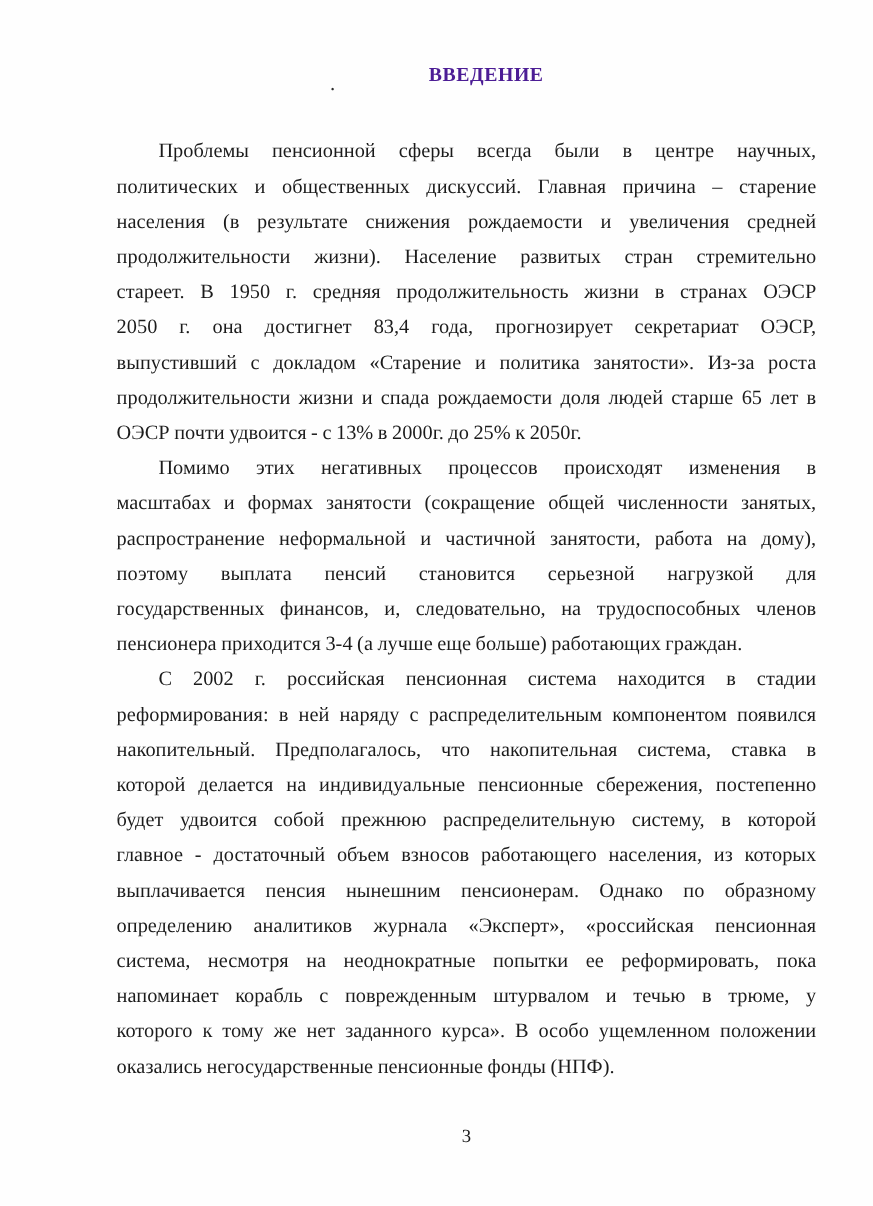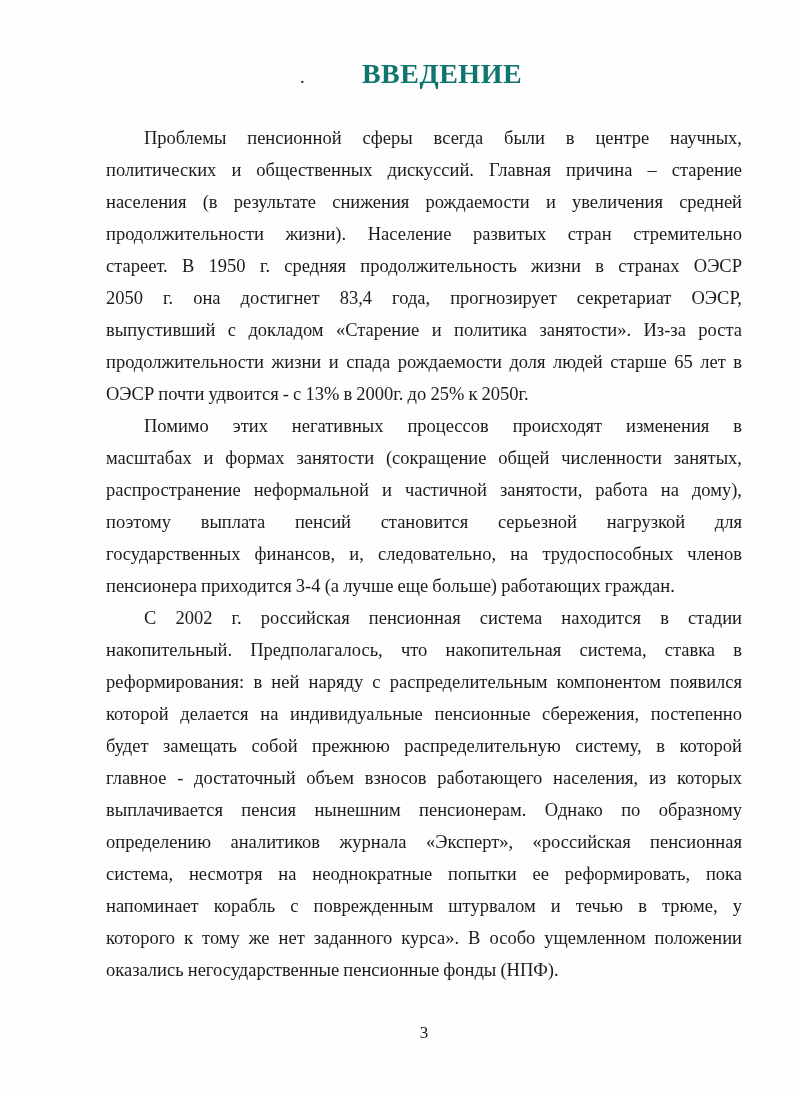--- a/index.html
+++ b/index.html
@@ -25,23 +25,23 @@
   }
   .doc-title {
     position: absolute;
     left: 106px;
     top: 58px;
     width: 636px;
     padding-left: 36px;
     box-sizing: border-box;
     text-align: center;
     font-weight: bold;
-    font-size: 28px;
+    font-size: 18px;
     letter-spacing: 0.5px;
-    color: #0f766e;
+    color: #4c1d95;
   }
   .body-text {
     position: absolute;
     left: 106px;
     top: 95px;
     width: 636px;
     margin-top: 27px;
   }
   .text-line {
     height: 32px;
@@ -89,24 +89,24 @@
       <div class="text-line">выпустивший с докладом «Старение и политика занятости». Из-за роста</div>
       <div class="text-line">продолжительности жизни и спада рождаемости доля людей старше 65 лет в</div>
       <div class="text-line last">ОЭСР почти удвоится - с 13% в 2000г. до 25% к 2050г.</div>
       <div class="text-line indent">Помимо этих негативных процессов происходят изменения в</div>
       <div class="text-line">масштабах и формах занятости (сокращение общей численности занятых,</div>
       <div class="text-line">распространение неформальной и частичной занятости, работа на дому),</div>
       <div class="text-line">поэтому выплата пенсий становится серьезной нагрузкой для</div>
       <div class="text-line">государственных финансов, и, следовательно, на трудоспособных членов</div>
       <div class="text-line last">пенсионера приходится 3-4 (а лучше еще больше) работающих граждан.</div>
       <div class="text-line indent">С 2002 г. российская пенсионная система находится в стадии</div>
+      <div class="text-line">реформирования: в ней наряду с распределительным компонентом появился</div>
       <div class="text-line">накопительный. Предполагалось, что накопительная система, ставка в</div>
-      <div class="text-line">реформирования: в ней наряду с распределительным компонентом появился</div>
       <div class="text-line">которой делается на индивидуальные пенсионные сбережения, постепенно</div>
-      <div class="text-line">будет замещать собой прежнюю распределительную систему, в которой</div>
+      <div class="text-line">будет удвоится собой прежнюю распределительную систему, в которой</div>
       <div class="text-line">главное - достаточный объем взносов работающего населения, из которых</div>
       <div class="text-line">выплачивается пенсия нынешним пенсионерам. Однако по образному</div>
       <div class="text-line">определению аналитиков журнала «Эксперт», «российская пенсионная</div>
       <div class="text-line">система, несмотря на неоднократные попытки ее реформировать, пока</div>
       <div class="text-line">напоминает корабль с поврежденным штурвалом и течью в трюме, у</div>
       <div class="text-line">которого к тому же нет заданного курса». В особо ущемленном положении</div>
       <div class="text-line last">оказались негосударственные пенсионные фонды (НПФ).</div>
     </div>
 
   <div class="page-number">3</div>

